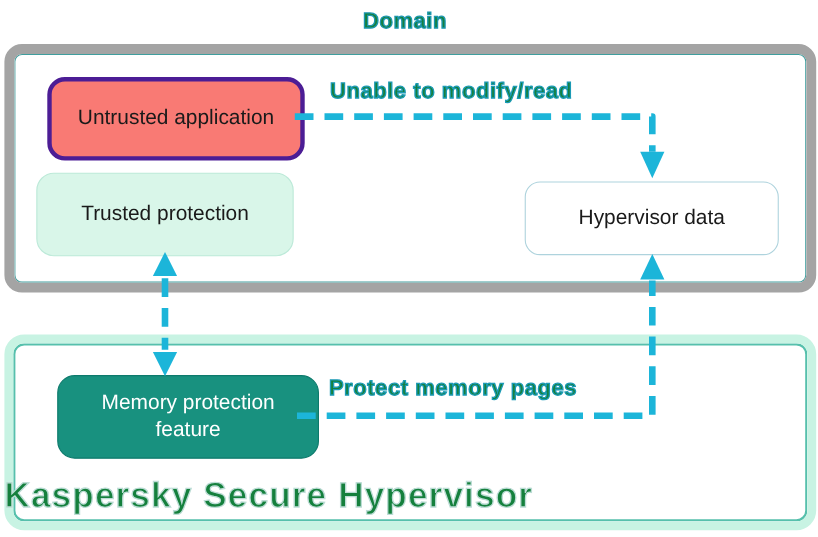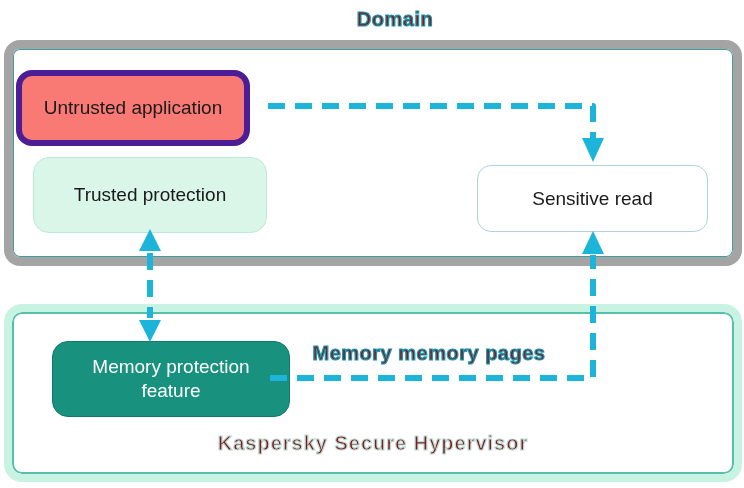--- a/index.html
+++ b/index.html
@@ -44,24 +44,24 @@
     align-items: center;
     justify-content: center;
     text-align: center;
     font-size: 19px;
     line-height: 1.25;
     color: #1a1a1a;
     border-radius: 16px;
     padding: 4px 10px;
   }
   .node-untrusted {
-    left: 16px; top: 70px;
+    left: 43px; top: 70px;
     width: 234px; height: 76px;
     background: #f97a74;
-    border: 6px solid #4c1d95;
+    border: 4px solid #4c1d95;
   }
   .node-trusted {
     left: 33px; top: 157px;
     width: 234px; height: 76px;
     background: #d9f6e9;
     border: 1px solid #bce9d8;
   }
   .node-sensitive {
     left: 477px; top: 165px;
     width: 231px; height: 67px;
@@ -73,22 +73,21 @@
     left: 32px; top: 341px;
     width: 238px; height: 76px;
     background: #18917f;
     border: 1px solid #0d7a6c;
     color: #ffffff;
     margin-left: 20px;
   }
   
   .outline-label {
     position: absolute;
-    text-align: center;
-    color: #7f1d1d;
+    color: #15803d;
     font-weight: bold;
     letter-spacing: 0.5px;
     white-space: nowrap;
   }
   .label-domain {
     left: 330px; top: 8px;
     width: 130px;
     font-size: 20px;
     -webkit-text-stroke: 1.2px #1b96ae;
   }
@@ -100,21 +99,21 @@
   }
   .label-protect {
     left: 299px; top: 342px;
     width: 260px;
     font-size: 20px;
     -webkit-text-stroke: 1.2px #1b9ab5;
   }
   .label-hypervisor {
     left: 4px; top: 432px;
     width: 738px;
-    font-size: 20px;
+    font-size: 32px;
     letter-spacing: 1px;
     -webkit-text-stroke: 1.2px #bcdcd5;
   }
   
   .arrow-layer {
     position: absolute;
     left: 0; top: 0;
     width: 744px; height: 488px;
     pointer-events: none;
     z-index: 10;
@@ -130,26 +129,27 @@
   <div class="domain-container"></div>
 
   <div class="hypervisor-container"></div>
 
   <div class="outline-label label-hypervisor">Kaspersky Secure Hypervisor</div>
 
   <div class="node node-untrusted">Untrusted application</div>
 
   <div class="node node-trusted">Trusted protection</div>
 
-  <div class="node node-sensitive">Sensitive read</div>
+  <div class="node node-sensitive">Hypervisor data</div>
 
   <div class="node node-memory">Memory protection feature</div>
 
+  <div class="outline-label label-unable">Unable to modify/read</div>
 
-  <div class="outline-label label-protect">Memory memory pages</div>
+  <div class="outline-label label-protect">Protect memory pages</div>
 
   <svg class="arrow-layer" width="744" height="488" viewBox="0 0 744 488" xmlns="http://www.w3.org/2000/svg">
     <g stroke="#1cb5d9" stroke-width="6" fill="none" stroke-dasharray="17 10" stroke-linejoin="round">
 
       <path d="M268 106 H593 V138"></path>
 
       <path d="M150 253 V318"></path>
 
       <path d="M270 378 H593 V255"></path>
     </g>

